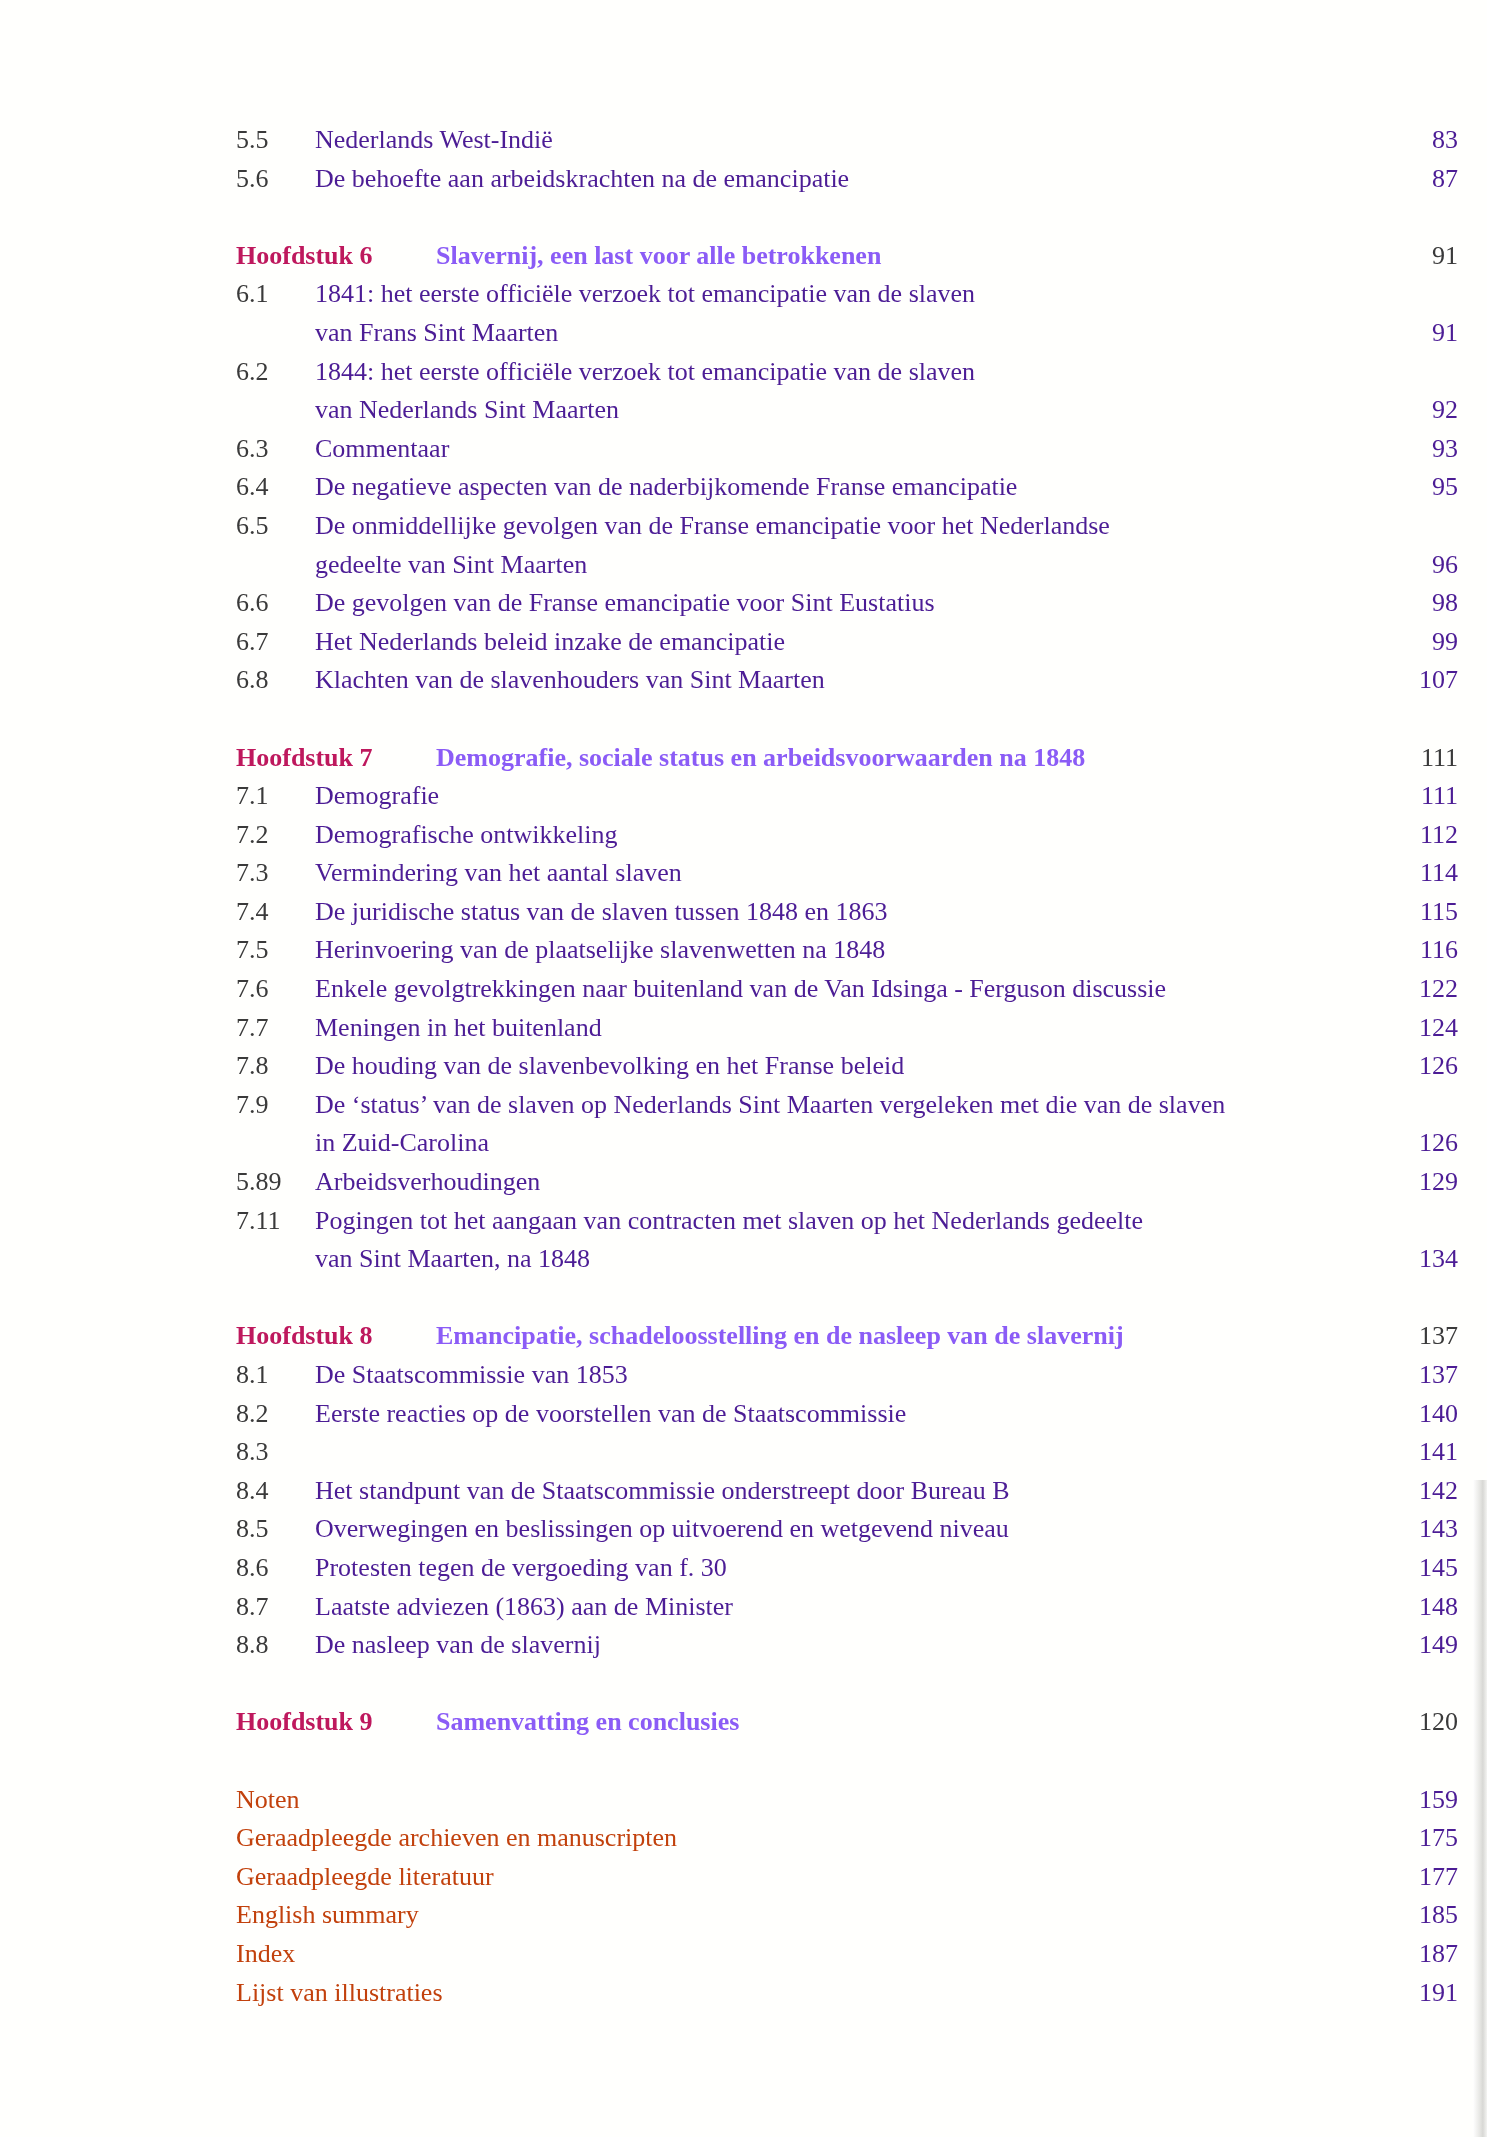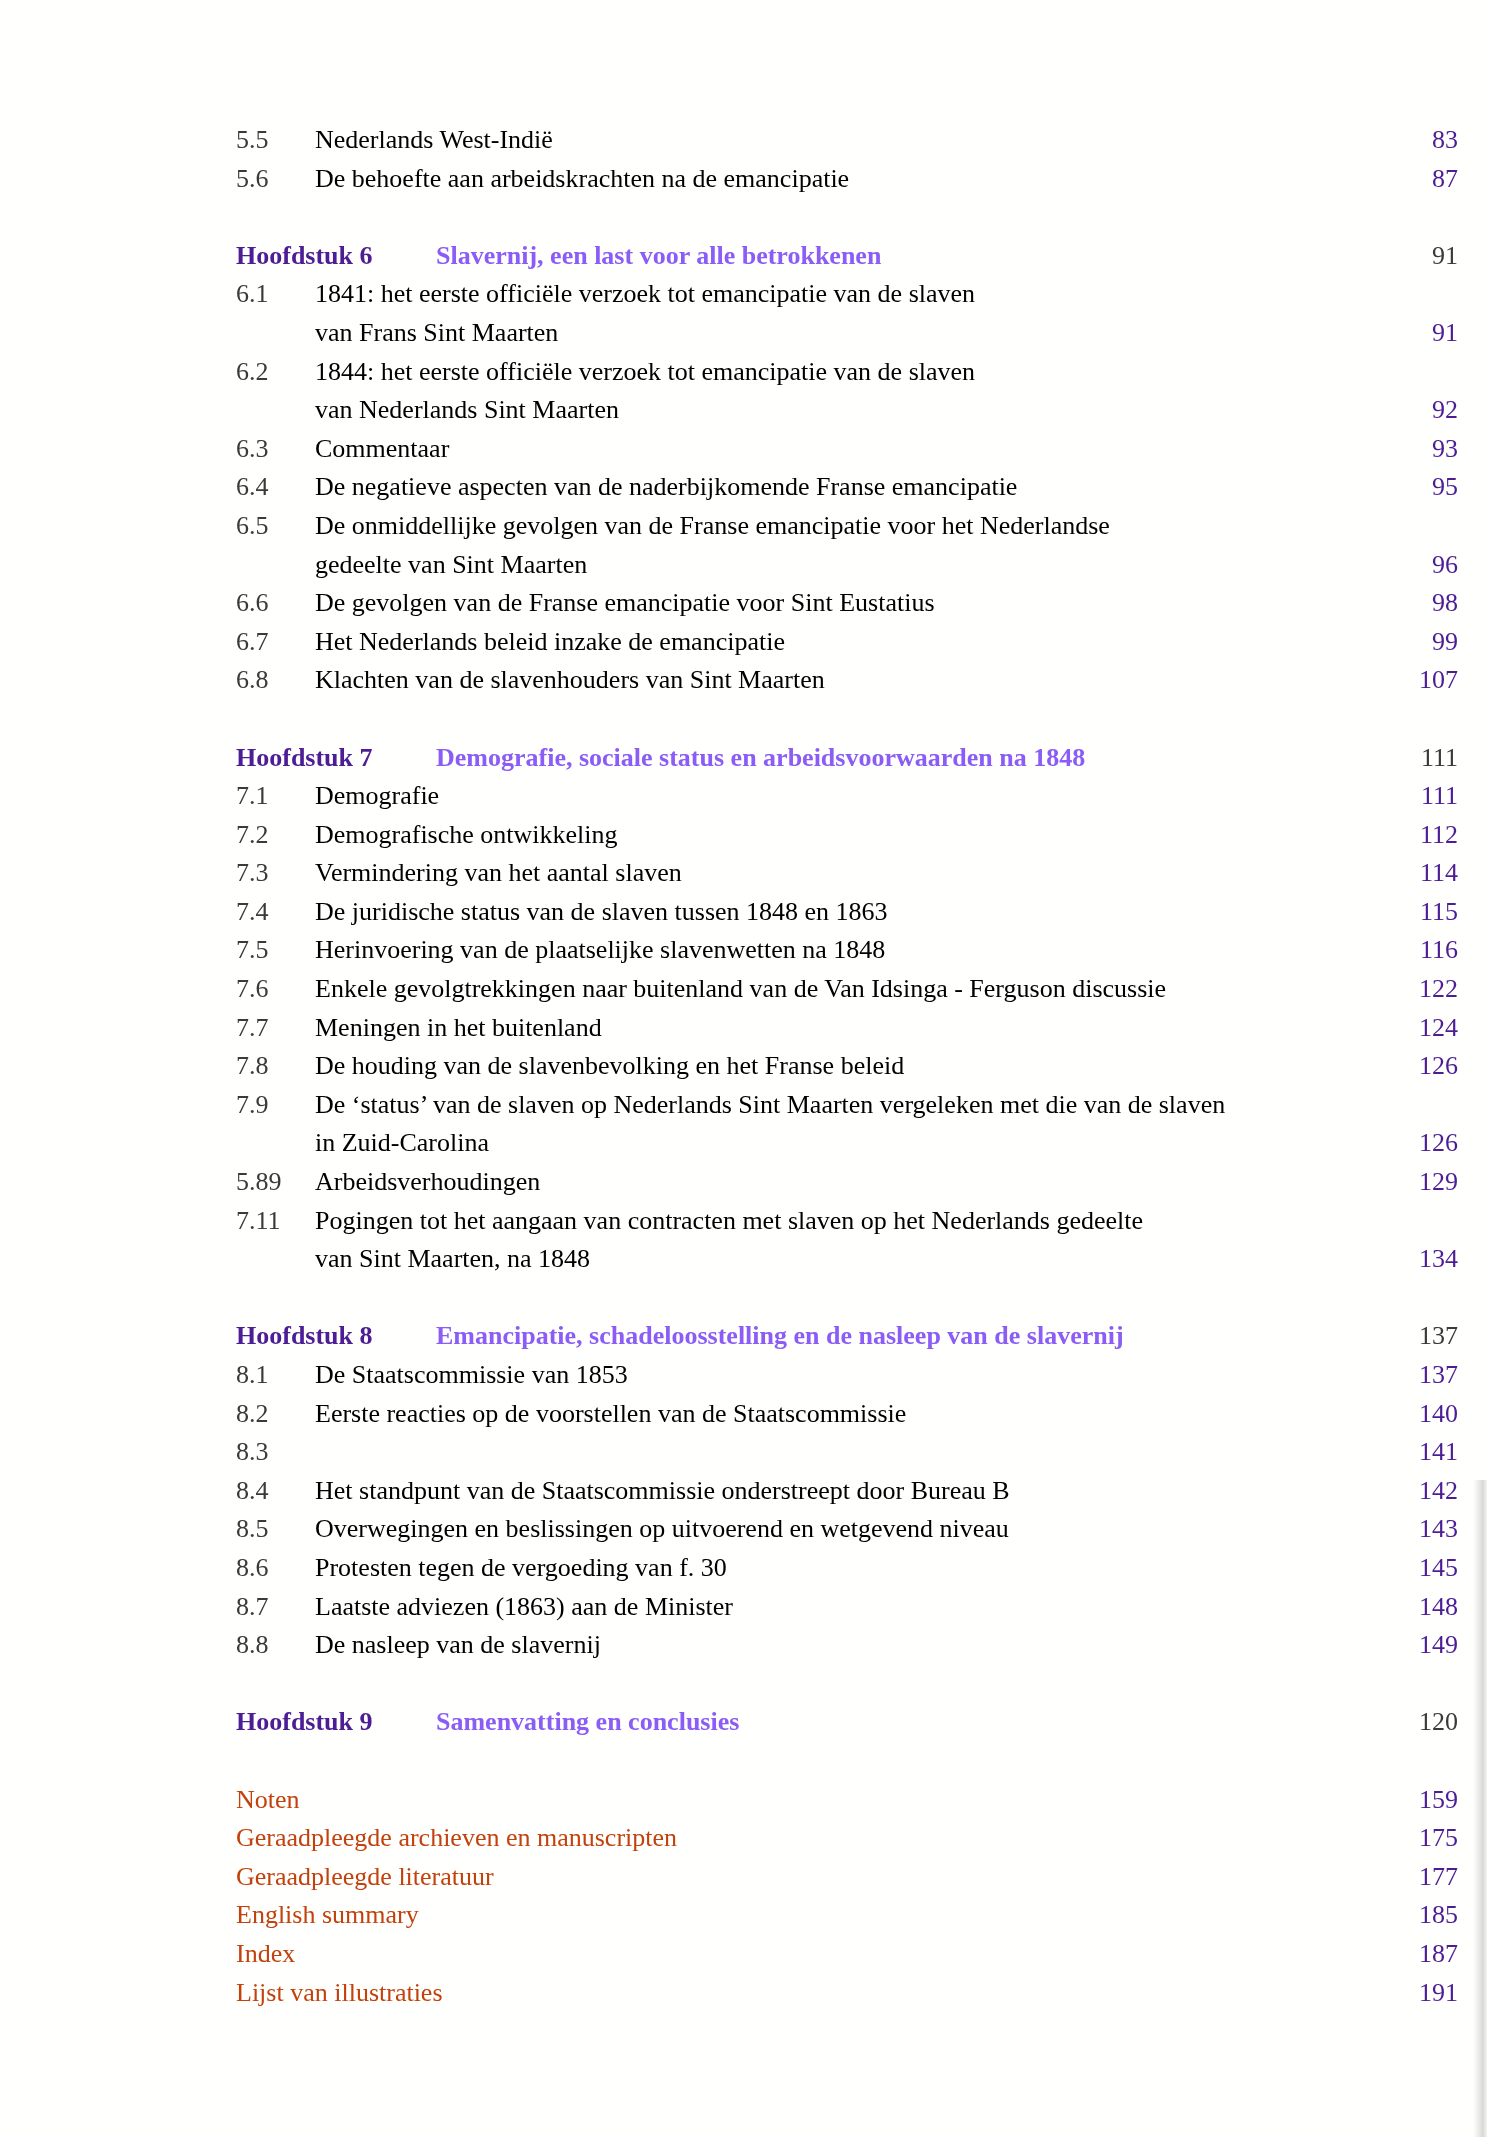--- a/index.html
+++ b/index.html
@@ -47,38 +47,38 @@
   .row .num {
     position: absolute;
     left: 0;
     top: 0;
     color: #3a3a3a;
   }
   .row .title {
     position: absolute;
     left: 79px;
     top: 0;
-    color: #000000;
+    color: #4c1d95;
   }
   .row .page {
     position: absolute;
     right: 0;
     top: 0;
     left: auto;
     width: auto;
     height: auto;
     background: transparent;
     color: #4c1d95;
   }
   .row.chapter {
     font-weight: bold;
     color: #1e1e1e;
   }
   .row.chapter .num {
-    color: #4c1d95;
+    color: #be185d;
   }
   .row.chapter .title {
     left: 200px;
     color: #8b5cf6;
   }
   .row.chapter .page {
     font-weight: normal;
     color: #3a3a3a;
   }
   .row.back .title {

